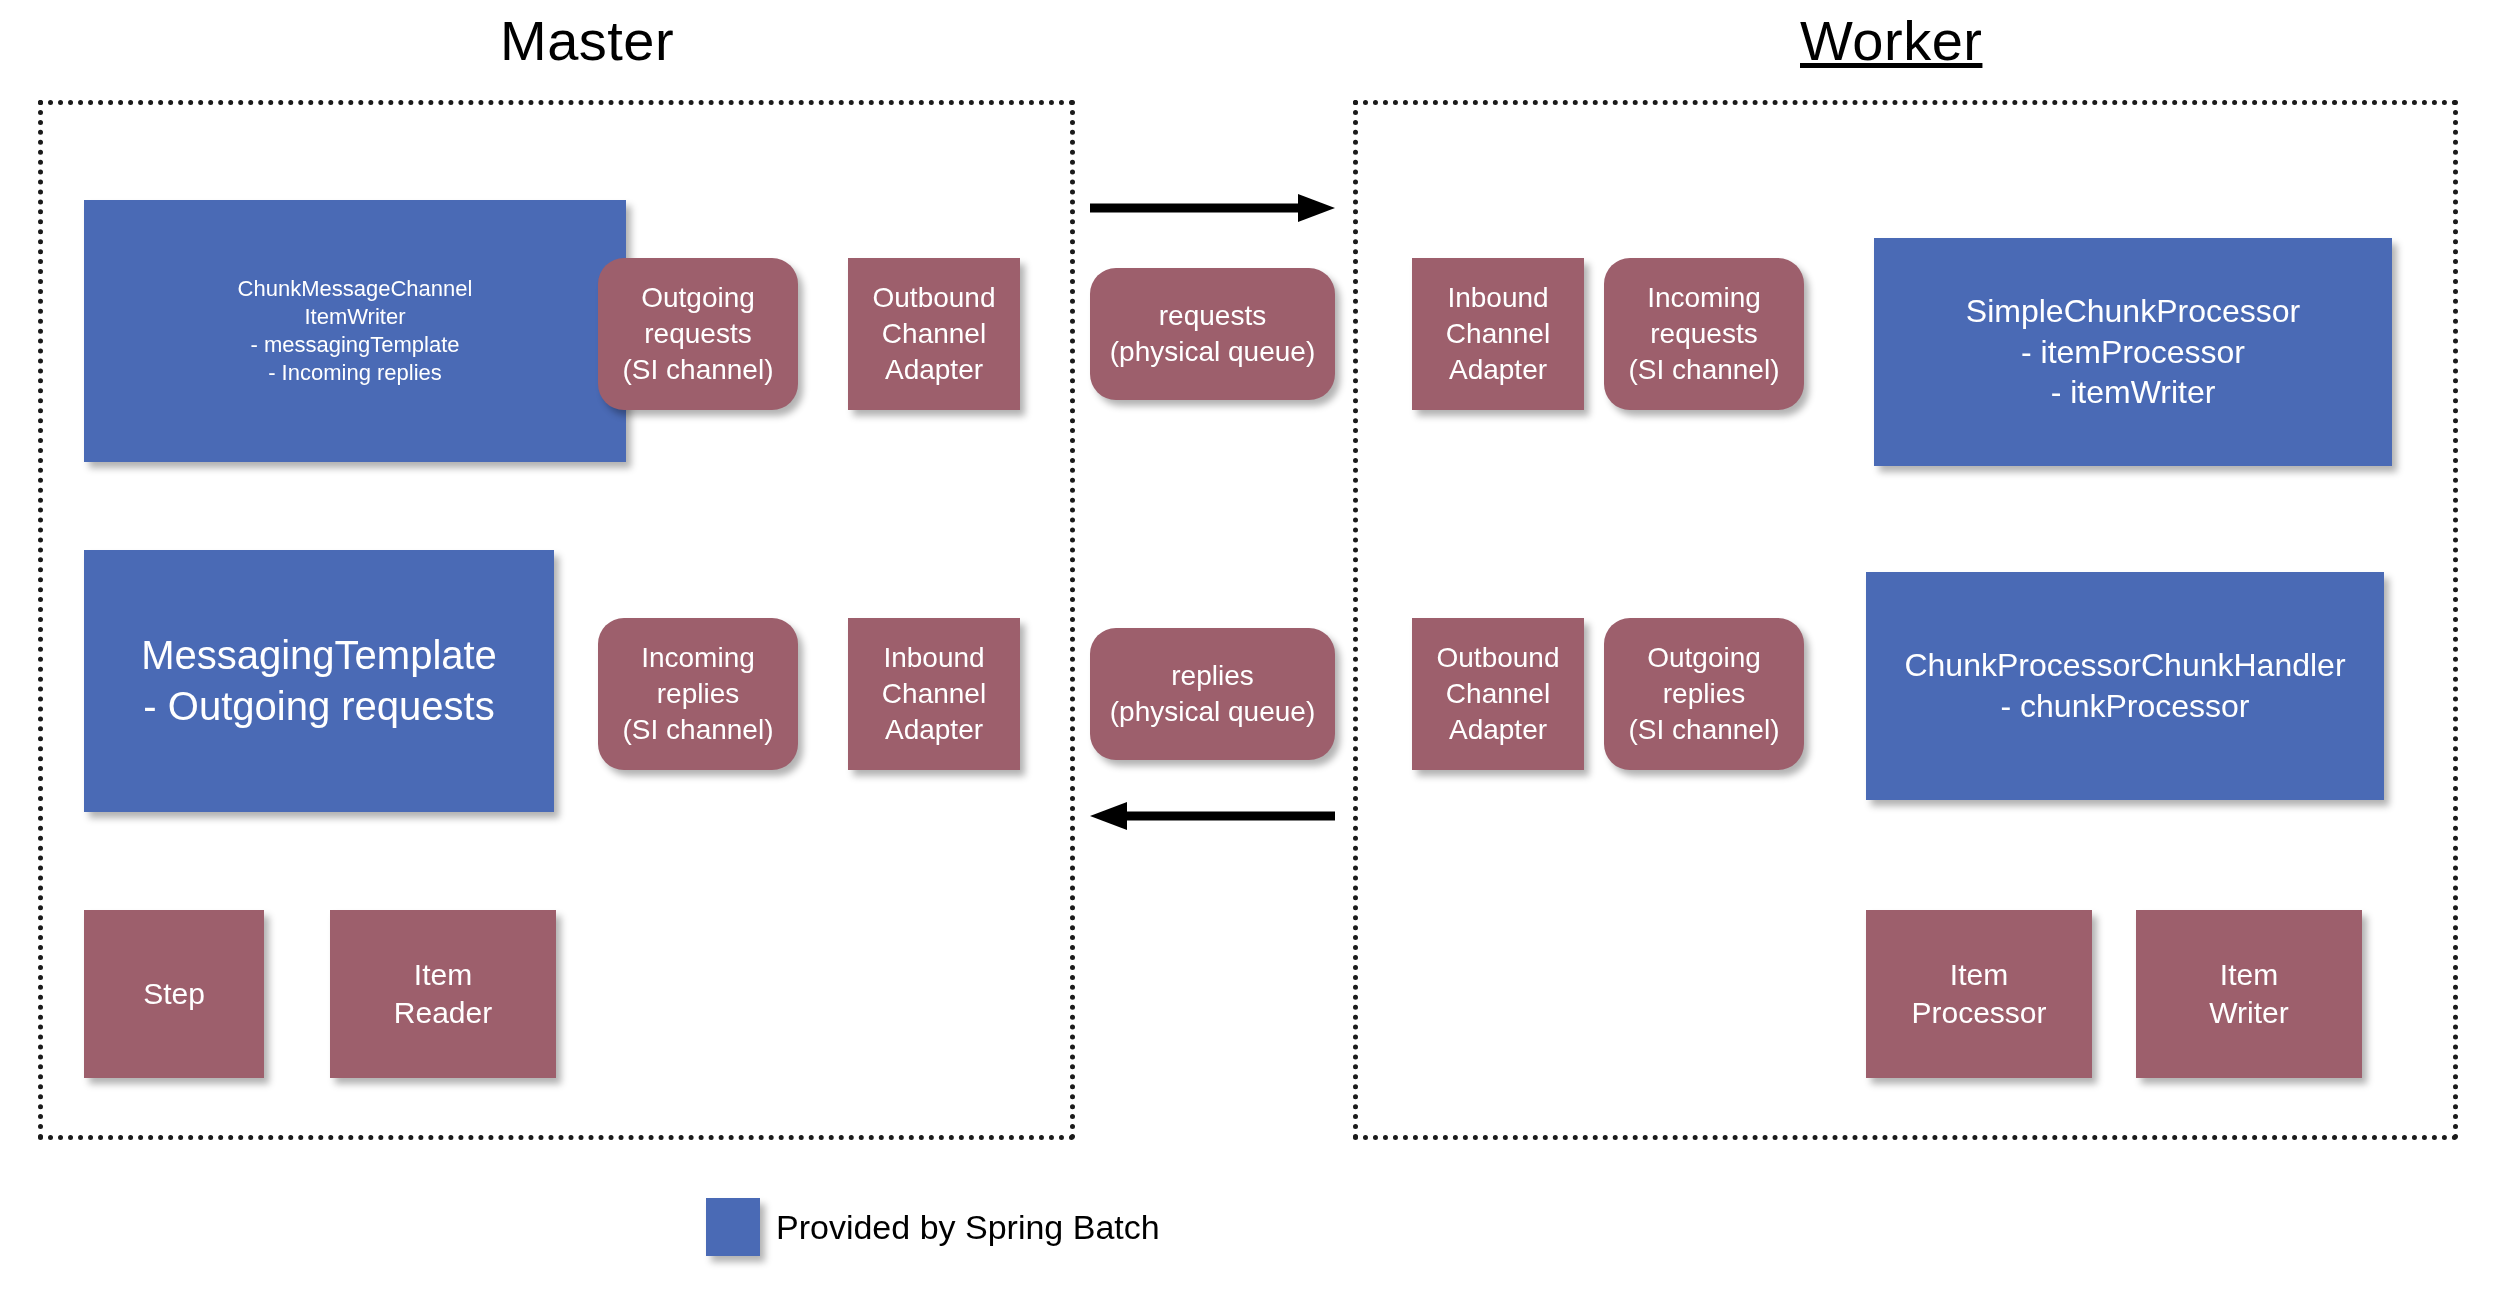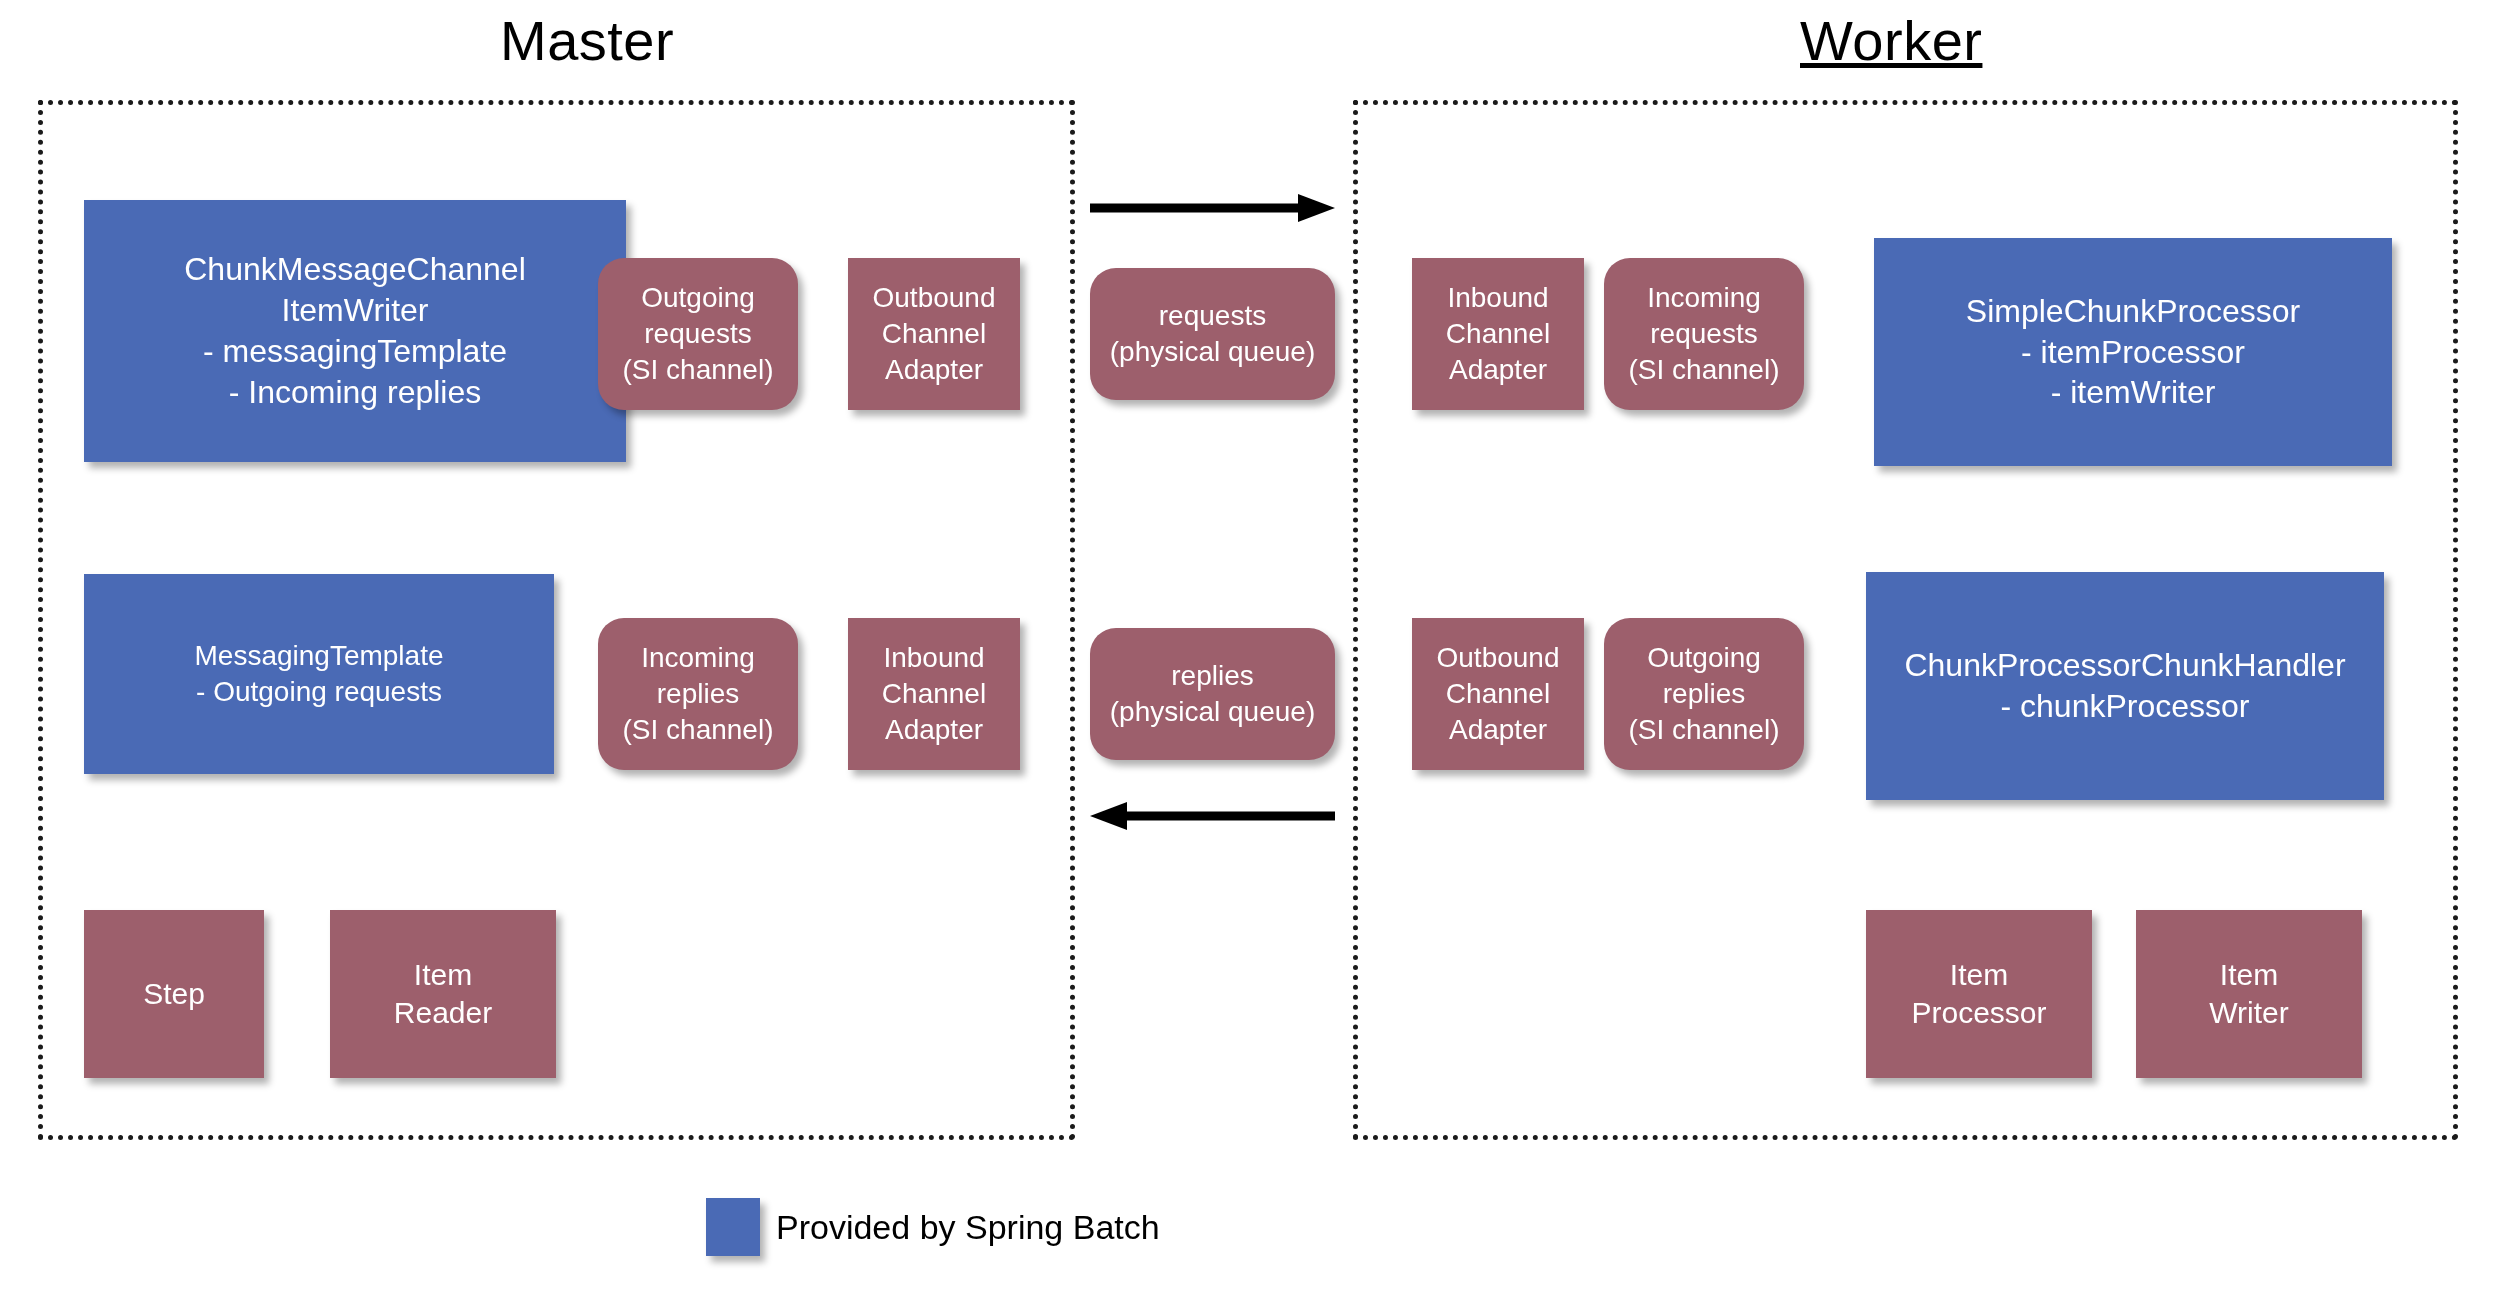--- a/index.html
+++ b/index.html
@@ -52,22 +52,22 @@
     line-height: 1.28;
     box-shadow: 5px 6px 7px rgba(0,0,0,0.30);
     padding: 4px 6px;
   }
   .node .txt { white-space: pre-line; display: block; width: 100%; }
   .blue   { background: #4a6ab5; }
   .maroon { background: #9d5f6c; }
   .rounded { border-radius: 26px; }
 
   
-  #n-chunkmessagechannelitemwriter { left: 84px;  top: 200px; width: 542px; height: 262px; font-size: 32px; }
-  #n-messagingtemplate            { left: 84px;  top: 574px; width: 470px; height: 200px; font-size: 28px; }
+  #n-chunkmessagechannelitemwriter { left: 84px;  top: 200px; width: 542px; height: 262px; font-size: 22px; }
+  #n-messagingtemplate            { left: 84px;  top: 550px; width: 470px; height: 262px; font-size: 40px; }
 
   
   #n-outgoing-requests-channel { left: 598px; top: 258px; width: 200px; height: 152px; font-size: 28px; }
   #n-outbound-channel-adapter  { left: 848px; top: 258px; width: 172px; height: 152px; font-size: 28px; }
   #n-incoming-replies-channel  { left: 598px; top: 618px; width: 200px; height: 152px; font-size: 28px; }
   #n-inbound-channel-adapter   { left: 848px; top: 618px; width: 172px; height: 152px; font-size: 28px; }
 
   
   #n-step        { left: 84px;  top: 910px; width: 180px; height: 168px; font-size: 30px; }
   #n-item-reader { left: 330px; top: 910px; width: 226px; height: 168px; font-size: 30px; }

